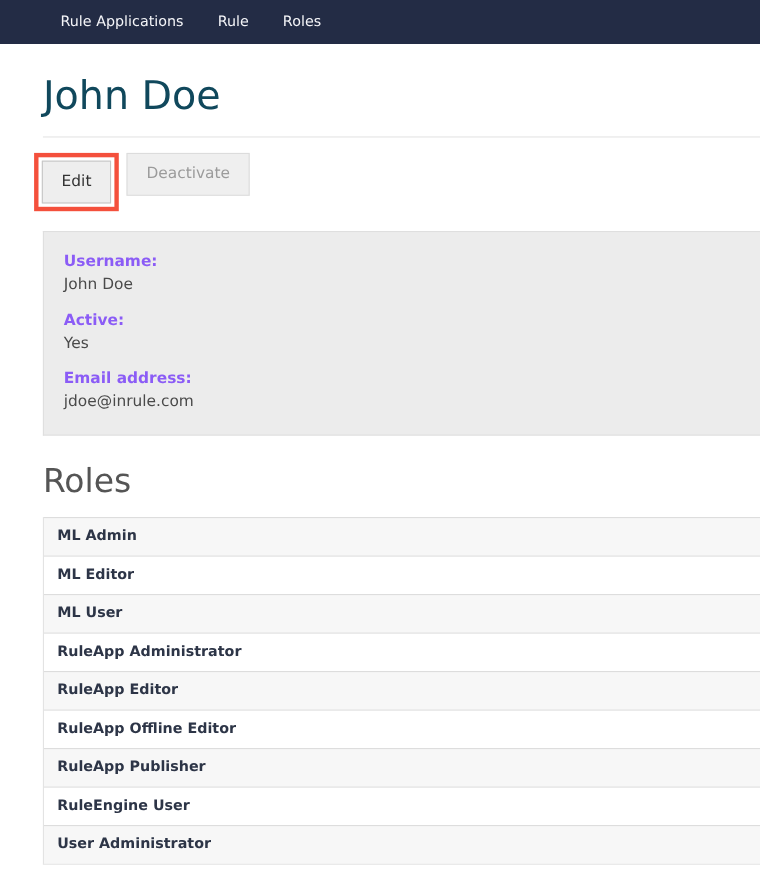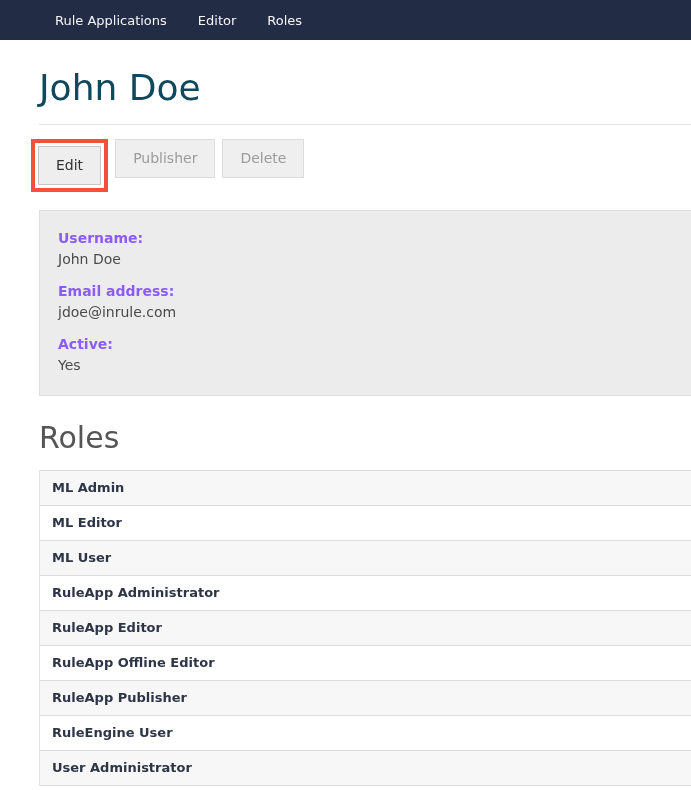--- a/index.html
+++ b/index.html
@@ -138,51 +138,50 @@
     cursor: pointer;
   }
   .role-row:nth-child(odd) { background: var(--stripe); }
 </style>
 </head>
 <body>
 
 <div class="navbar">
   <div class="navbar-links">
       <a class="nav-link">Rule Applications</a>
-      <a class="nav-link">Editor</a>
+      <a class="nav-link">Rule</a>
       <a class="nav-link">Roles</a>
     </div>
 </div>
 
 <div class="container">
 
   <h1 class="page-title">John Doe</h1>
   <hr class="divider">
 
   <div class="actions">
     <span class="highlight-box">
       <button class="btn">Edit</button>
     </span>
-    <button class="btn secondary">Publisher</button>
-    <button class="btn secondary">Delete</button>
+    <button class="btn secondary">Deactivate</button>
   </div>
 
   <div class="panel">
     <div>
         <div class="field">
           <div class="field-label">Username:</div>
           <div class="field-value">John Doe</div>
         </div>
         <div class="field">
+          <div class="field-label">Active:</div>
+          <div class="field-value">Yes</div>
+        </div>
+        <div class="field">
           <div class="field-label">Email address:</div>
           <div class="field-value">jdoe@inrule.com</div>
-        </div>
-        <div class="field">
-          <div class="field-label">Active:</div>
-          <div class="field-value">Yes</div>
         </div>
       </div>
   </div>
 
   <h2 class="section-title">Roles</h2>
   <div class="roles-table">
       <div class="role-row">ML Admin</div>
       <div class="role-row">ML Editor</div>
       <div class="role-row">ML User</div>
       <div class="role-row">RuleApp Administrator</div>

